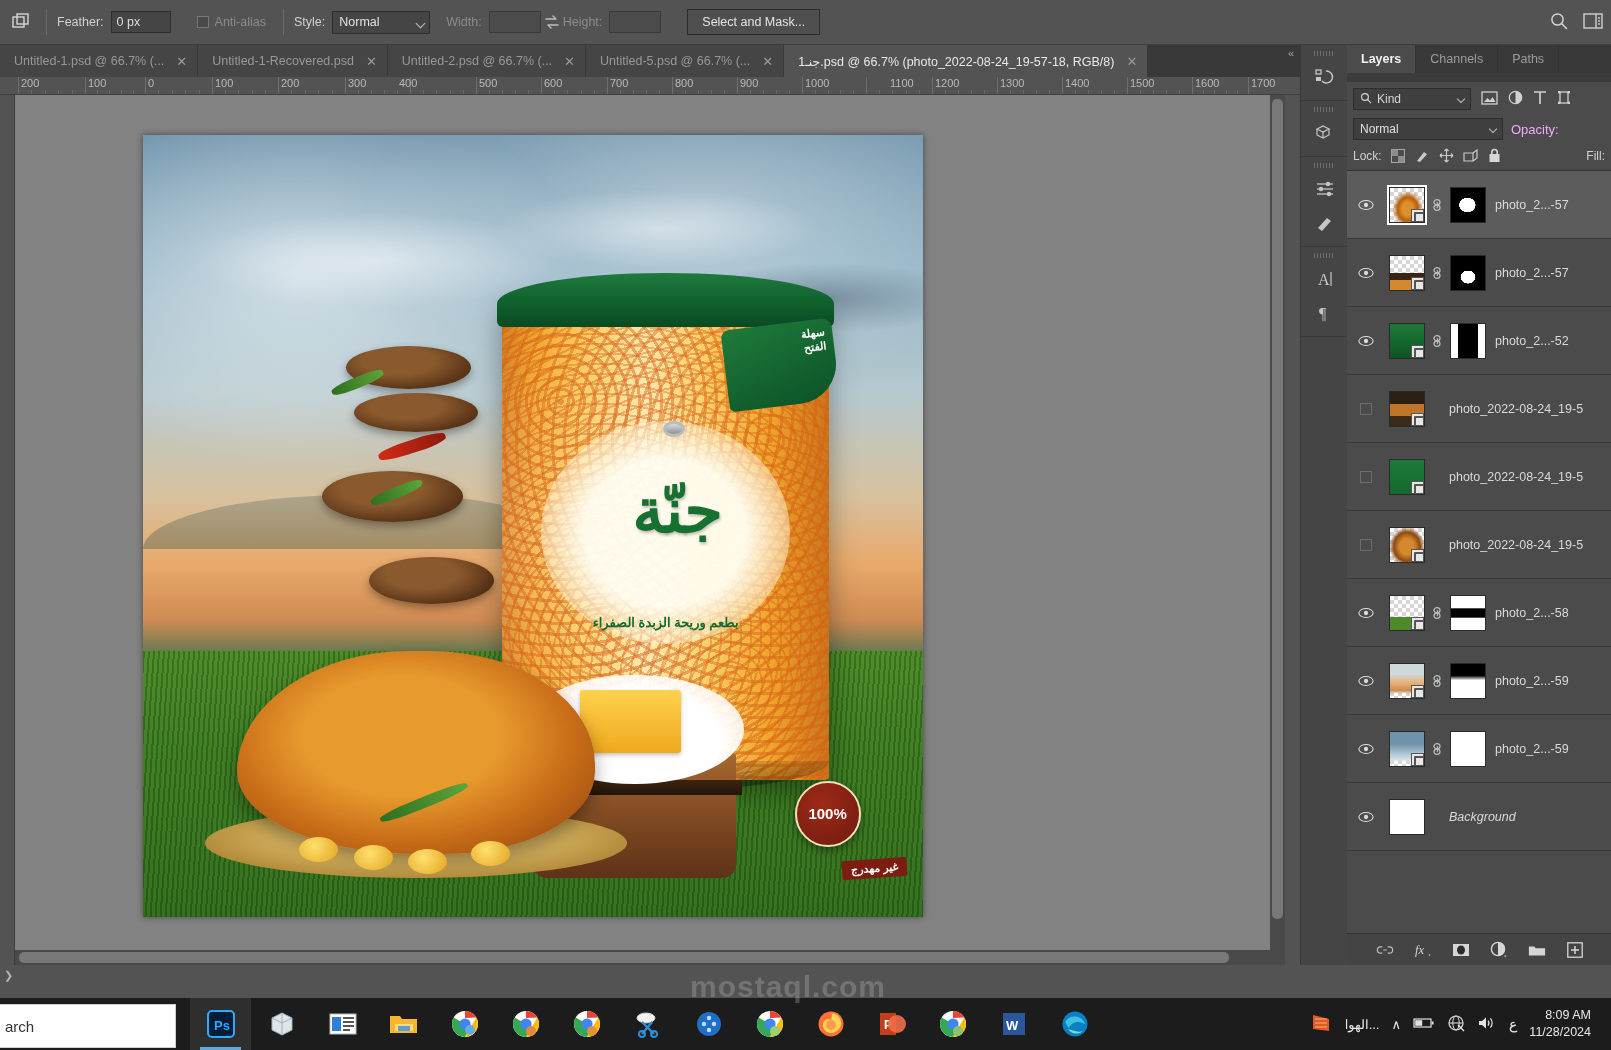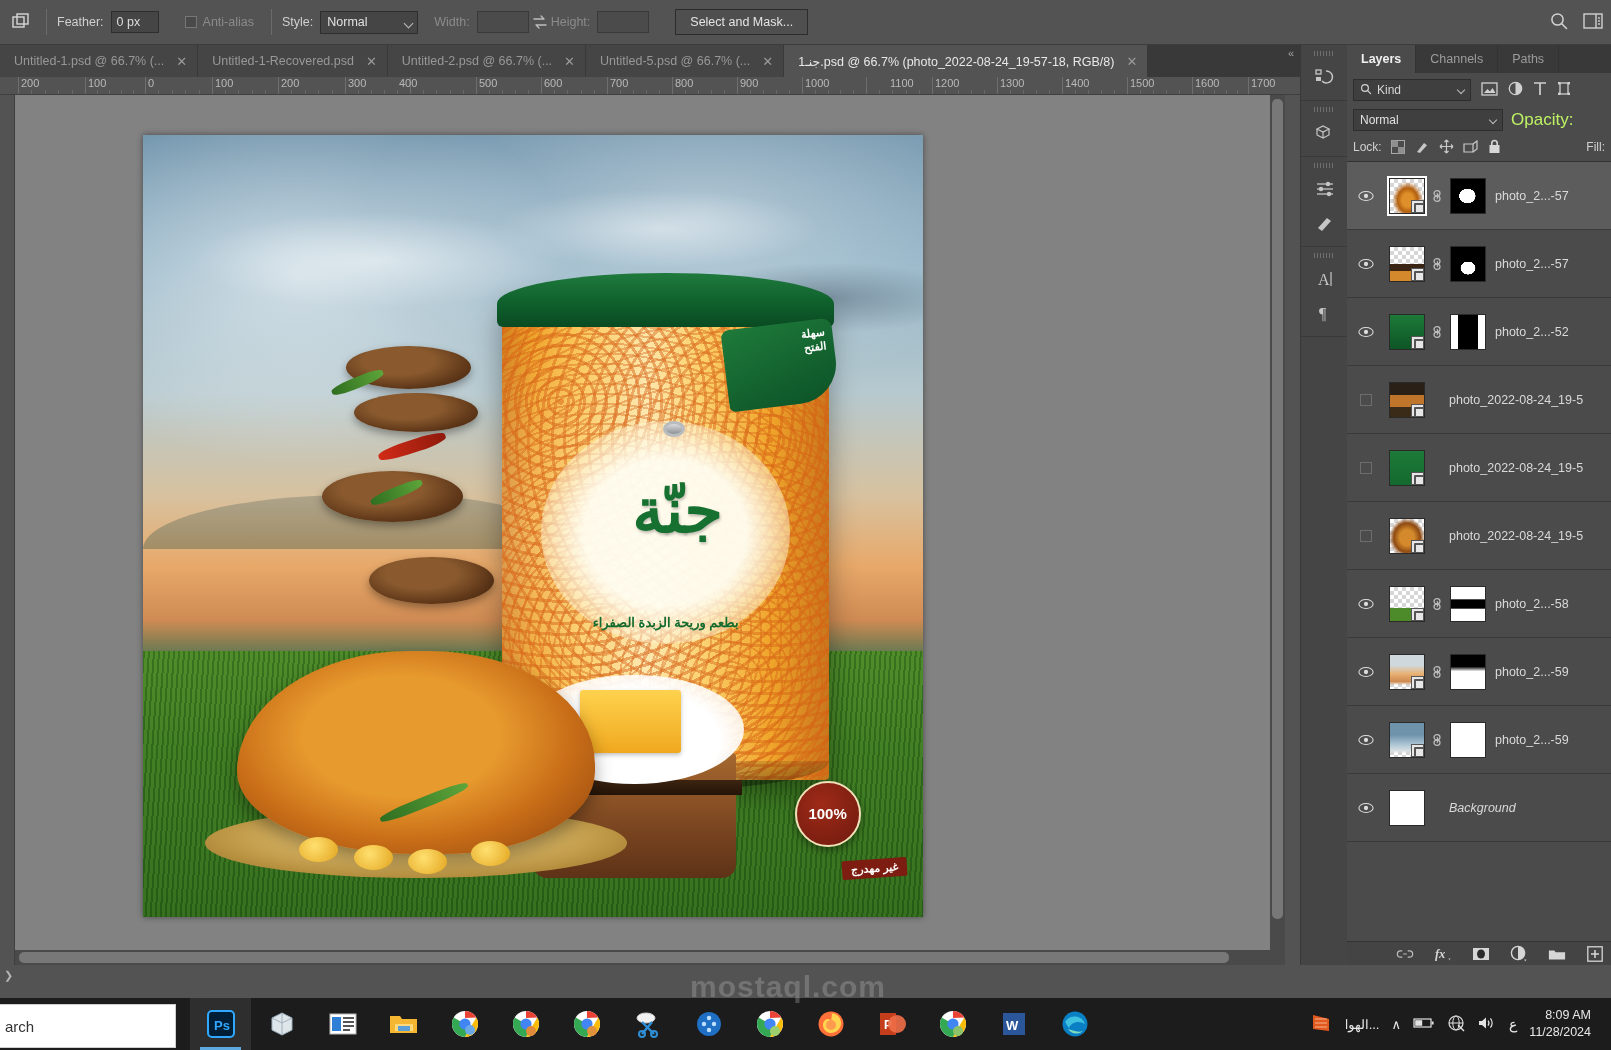--- a/index.html
+++ b/index.html
@@ -23,21 +23,21 @@
     display:flex; align-items:center; justify-content:center;
   }
   .vdiv { width:1px; height:26px; background:#6b6b6b; margin:0 10px; }
   .opt-label { font-size:12.5px; color:#d0d0d0; margin-right:7px; white-space:nowrap; }
   .opt-label.dim { color:#8b8b8b; }
   .opt-input {
     background:#454545; border:1px solid #2e2e2e; color:#dcdcdc;
     height:22px; padding:0 5px; font-size:12.5px; line-height:22px;
     font-family:"Liberation Sans", sans-serif;
   }
-  .opt-input.w60 { width:48px; }
+  .opt-input.w60 { width:60px; }
   .opt-input.w52 { width:52px; display:inline-block;}
   .opt-input.disabled { background:#4b4b4b; border-color:#3a3a3a; color:#777; }
   .opt-check {
     width:12px;height:12px;border:1px solid #767676;background:#4a4a4a;
     display:inline-block; margin-right:6px; vertical-align:-2px;
   }
   .opt-select {
     position:relative; background:#454545; border:1px solid #2e2e2e; color:#e0e0e0;
     height:23px; width:98px; font-size:12.5px; line-height:21px; padding:0 18px 0 6px;
   }
@@ -250,21 +250,21 @@
     position:absolute; left:1300px; top:45px; width:47px; height:920px;
     background:#454545; border-left:1px solid #383838;
   }
   .rail-group { border-bottom:1px solid #3a3a3a; padding:6px 0; }
   .rail-grip { height:5px; margin:0 13px 4px; 
     background:repeating-linear-gradient(90deg,#6f6f6f 0 1px, transparent 1px 3px); }
   .rail-btn { width:47px; height:34px; display:flex; align-items:center; justify-content:center; }
 
   .dock {
     position:absolute; left:1347px; top:45px; width:264px; height:920px;
-    background:#3c3c3c; display:flex; flex-direction:column;
+    background:#3c3c3c; display:flex; flex-direction:column;gap:9px;
   }
   .dock-tabs { display:flex; height:28px; background:#393939; align-items:stretch; }
   .dock-tab {
     padding:0 14px; font-size:12.5px; color:#9c9c9c; display:flex; align-items:center;
     border-right:1px solid #333;
   }
   .dock-tab.active { background:#4b4b4b; color:#f0f0f0; font-weight:bold; }
   .dock-tabs-fill { flex:1; background:#393939; }
 
   .panel-body { background:#4b4b4b; flex:1; display:flex; flex-direction:column; }
@@ -311,22 +311,22 @@
     content:""; position:absolute; left:2px; top:2px; width:7px;height:7px;
     border:2px solid #555; border-radius:1px;
   }
   .link-cell { width:16px; display:flex; align-items:center; justify-content:center; }
   .mask-cell { width:46px; display:flex; align-items:center; justify-content:center; }
   .lmask { width:36px; height:36px; border:1px solid #2a2a2a; background:#fff; }
   .layer-name { font-size:12.5px; color:#d9d9d9; white-space:nowrap; overflow:hidden; padding-left:4px;}
   .layer-name.bg { font-style:italic; }
 
   .panel-foot {
-    height:24px; background:#444; border-top:1px solid #333;
-    display:flex; align-items:center; justify-content:flex-end; gap:20px; padding-right:7px;font-weight:bold;
+    height:32px; background:#444; border-top:1px solid #333;
+    display:flex; align-items:center; justify-content:flex-end; gap:20px; padding-right:27px;
   }
   .foot-ico { width:18px;height:18px; display:flex;align-items:center;justify-content:center; }
 
   
   .leftbottom {
     position:absolute; left:0; top:965px; width:1300px; height:20px;
     background:#535353; display:flex; align-items:center; gap:18px; padding-left:4px;
     font-size:11px; color:#b4b4b4;
   }
 
@@ -709,21 +709,21 @@
             </svg>
           </span>
         </div>
       </div>
 
       <div class="blend-row">
         <div class="blend-sel">
           <span>Normal</span>
           <span class="chev"></span>
         </div>
-        <span style="font-size:17px;color:#bef264">Opacity:</span>
+        <span style="font-size:13px;color:#f0abfc">Opacity:</span>
       </div>
 
       <div class="lock-row">
         <span style="color:#d0d0d0">Lock:</span>
         <span class="lock-ico">
           <svg width="14" height="14" viewBox="0 0 14 14">
             <rect x="0.5" y="0.5" width="13" height="13" fill="none" stroke="#aaa" stroke-width="1"></rect>
             <rect x="0.5" y="0.5" width="6.5" height="6.5" fill="#8e8e8e"></rect>
             <rect x="7" y="7" width="6.5" height="6.5" fill="#8e8e8e"></rect>
           </svg>

